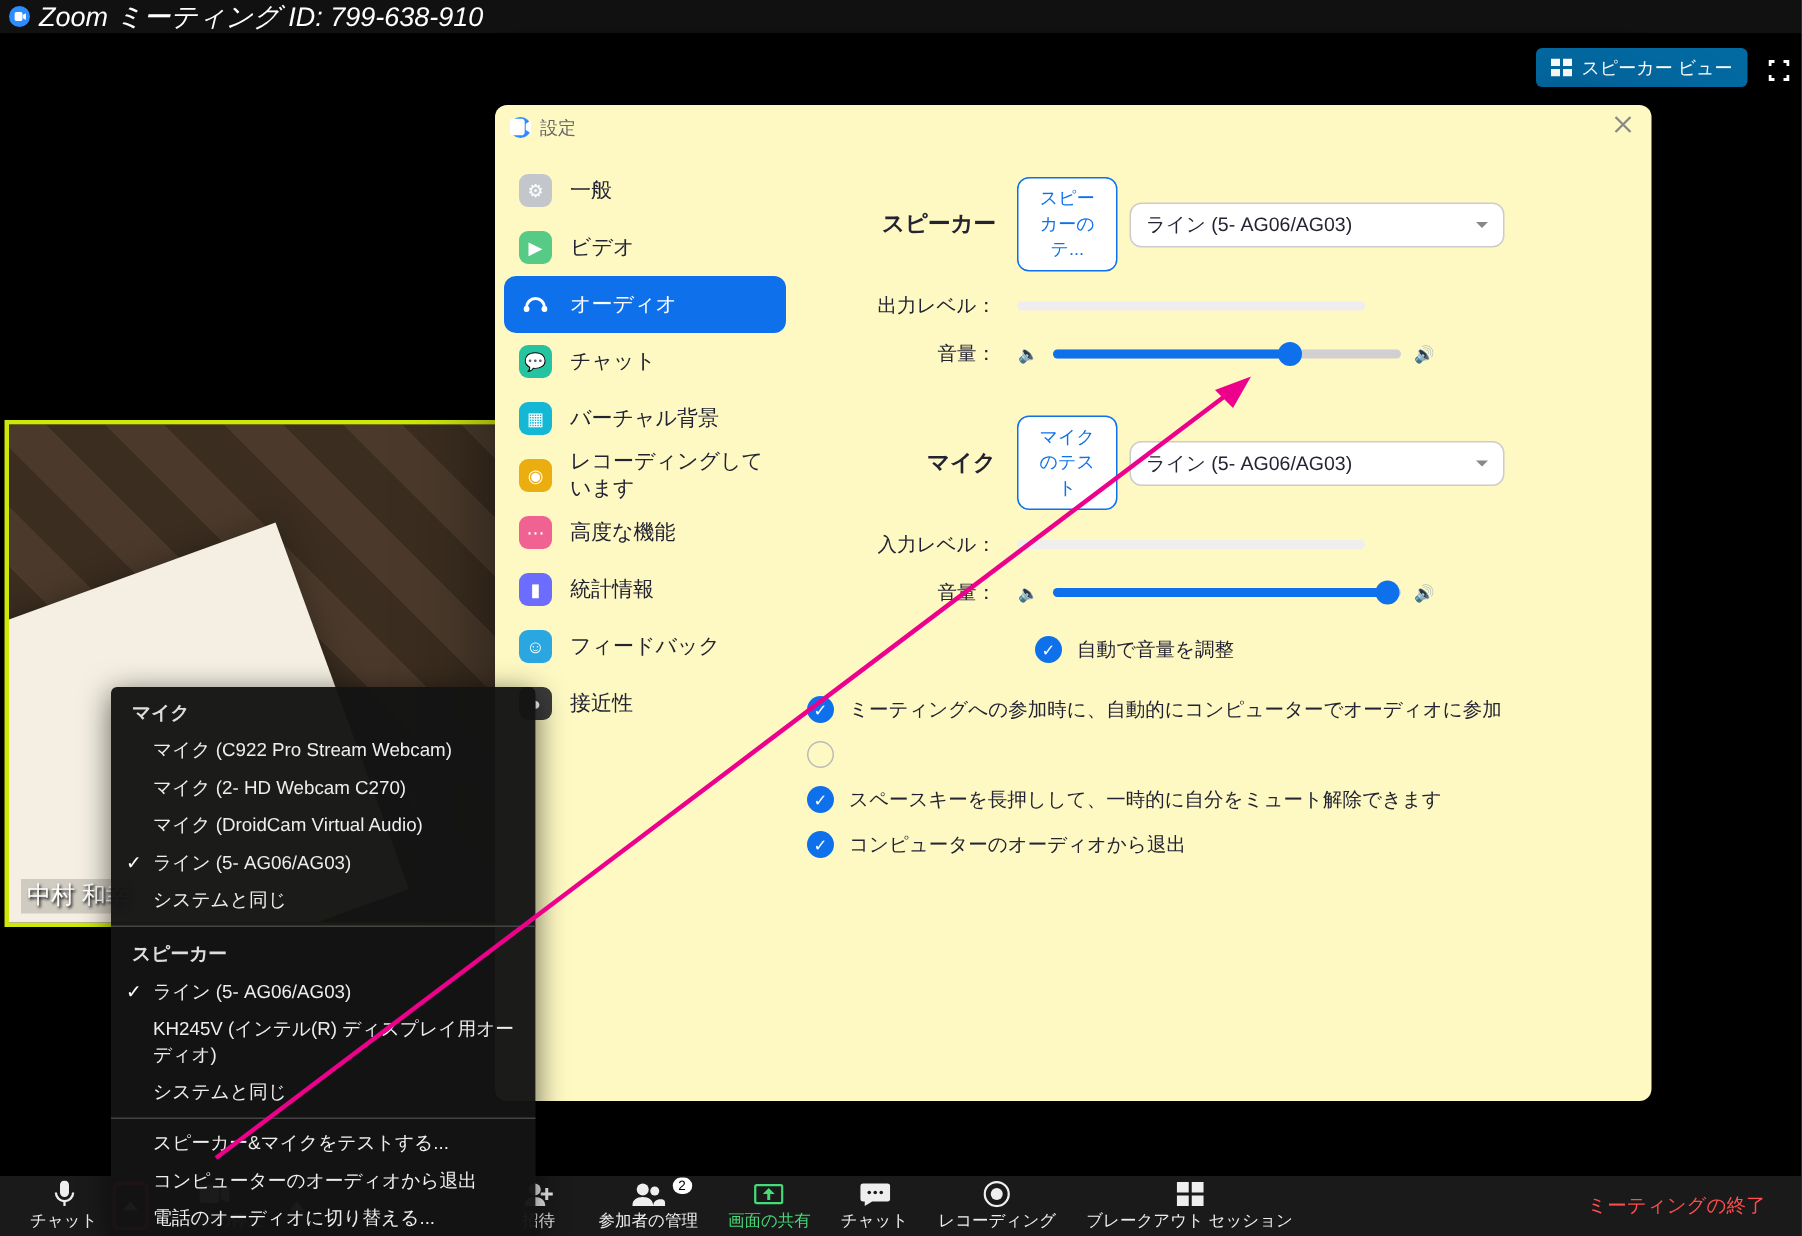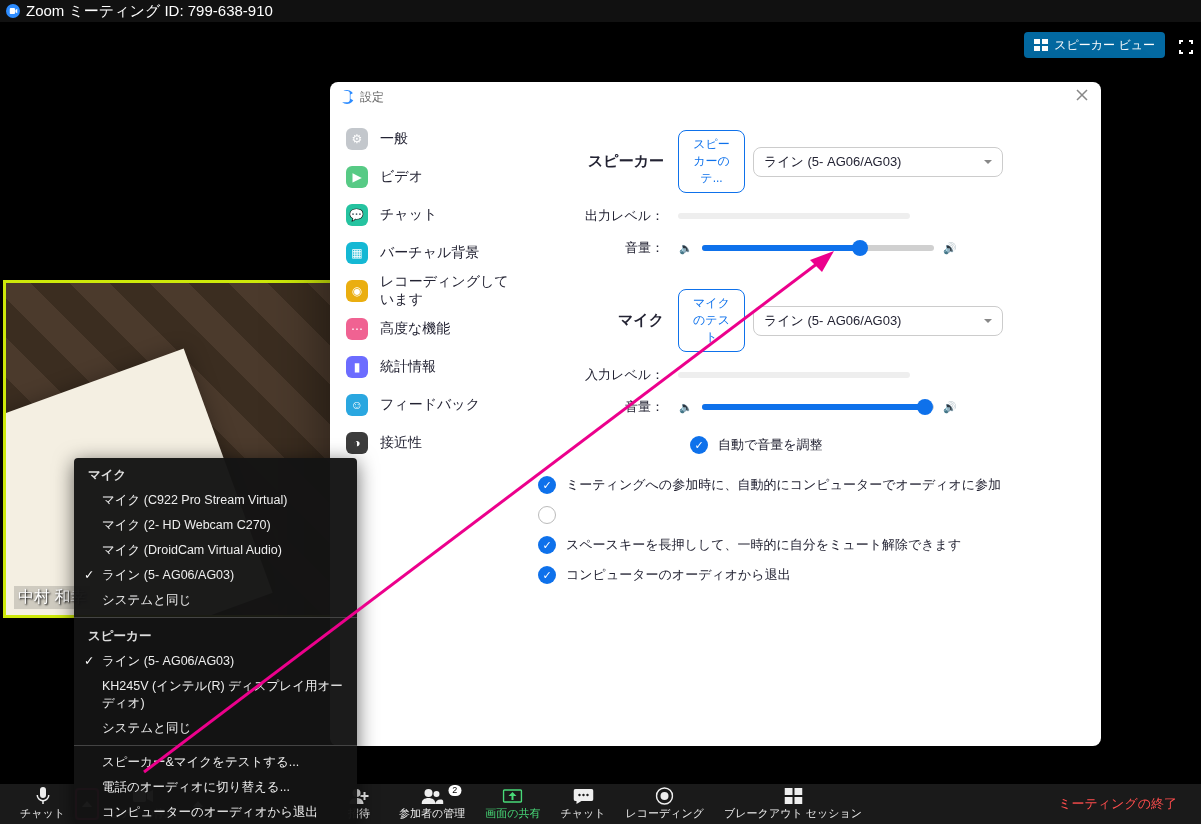--- a/index.html
+++ b/index.html
@@ -1,39 +1,39 @@
 <!DOCTYPE html>
 <html><head>
 <meta charset="utf-8">
 <style>
 * { margin: 0; padding: 0; box-sizing: border-box; font-family: "Segoe UI", Meiryo, sans-serif; }
 html, body { width: 1201px; height: 824px; background: #000; overflow: hidden; color: #fff; }
 
-.titlebar { height: 22px; background: #111; display: flex; align-items: center; padding: 10px 6px; font-size: 15px; }
+.titlebar { height: 22px; background: #111; display: flex; align-items: center; padding: 10px 6px; font-size: 18px; font-style: italic; }
 .titlebar .zoom-icon { width: 14px; height: 14px; border-radius: 50%; background: #2d8cff; display: inline-flex; align-items: center; justify-content: center; margin-right: 6px; }
 .titlebar .zoom-icon svg { width: 9px; height: 6px; }
 
 .content { position: relative; width: 100%; height: 762px; background: #000; }
 
 .speaker-view { position: absolute; top: 10px; right: 10px; height: 26px; background: #0369a1; color: #fff; border-radius: 4px; display: flex; align-items: center; padding: 0 10px; font-size: 12px; gap: 6px; }
 
 .fullscreen-btn { position: absolute; top: 12px; right: 4px; width: 22px; height: 22px; display: flex; align-items: center; justify-content: center; color: #fff; }
 
 .self-video { position: absolute; left: 3px; top: 258px; width: 335px; height: 338px; border: 3px solid #cde80a; background: linear-gradient(135deg, #3a2d22 0%, #5c4a38 30%, #8b6f50 50%, #c8b998 65%, #e8dfc8 80%, #fff 100%); overflow: hidden; }
 .self-video .floor { position:absolute; inset:0; background: repeating-linear-gradient(45deg, #4b3a2c 0 28px, #3b2d20 28px 56px); }
 .self-video .sheet { position:absolute; left:-30px; bottom:-30px; width:260px; height:260px; background:#f4efe2; transform:rotate(-20deg); box-shadow: 0 0 20px rgba(0,0,0,.3);}
 .self-name { position: absolute; left: 8px; bottom: 6px; font-size: 16px; color:#fff; text-shadow: 1px 1px 2px #000; background: rgba(0,0,0,.15); padding:1px 4px;}
 
 .audio-menu { position: absolute; left: 74px; top: 436px; width: 283px; background: rgba(20,20,20,0.97); font-size: 12.5px; padding-top: 3px; z-index: 5; border-radius:4px; box-shadow: 0 4px 20px rgba(0,0,0,.6);}
 .audio-menu .sect-title { padding: 6px 14px 4px; color: #ddd; font-weight: 600; }
 .audio-menu .item { padding: 4px 14px 4px 28px; color: #eee; position: relative; cursor: pointer; }
 .audio-menu .item.checked::before { content: "✓"; position: absolute; left: 10px; color: #fff; }
 .audio-menu hr { border: none; border-top: 1px solid #444; margin: 4px 0; }
 
-.settings-dialog { position: absolute; left: 330px; top: 60px; width: 771px; height: 664px; background: #ffffff; border-radius: 8px; box-shadow: 0 20px 60px rgba(0,0,0,.5); display: flex; flex-direction: column; color: #232333; overflow:hidden;}
+.settings-dialog { position: absolute; left: 330px; top: 48px; width: 771px; height: 664px; background: #fef9c3; border-radius: 8px; box-shadow: 0 20px 60px rgba(0,0,0,.5); display: flex; flex-direction: column; color: #232333; overflow:hidden;}
 .settings-dialog .dlg-titlebar { height: 30px; display: flex; align-items: center; padding: 0 10px; font-size: 12px; color: #666; position:relative;}
 .settings-dialog .dlg-titlebar .zoom-icon { width: 14px; height: 14px; border-radius: 50%; background: #2d8cff; display: inline-flex; align-items: center; justify-content: center; margin-right: 6px; }
 .settings-dialog .dlg-titlebar .close { position: absolute; right: 10px; top: 6px; width: 16px; height: 16px; color: #888; cursor:pointer;}
 .settings-body { flex: 1; display: flex; }
 .settings-sidebar { width: 200px; padding: 8px 6px; }
 .settings-sidebar .nav-item { display: flex; align-items: center; gap: 12px; height: 38px; border-radius: 8px; padding: 0 10px; font-size: 14px; color: #232333; cursor: pointer; }
 .settings-sidebar .nav-item .ic { width: 22px; height: 22px; border-radius: 6px; display: flex; align-items: center; justify-content: center; font-size: 12px; color: #fff; flex-shrink:0;}
 .settings-sidebar .nav-item.active { background: #0e71eb; color: #fff; }
 .settings-panel { flex: 1; padding: 18px 24px 18px 8px; font-size: 13px; color: #232333; }
 
@@ -105,38 +105,38 @@
 
   <div class="self-video">
     <div class="floor"></div>
       <div class="sheet"></div>
     <div class="self-name">中村 和幸</div>
   </div>
 
   <div class="audio-menu">
     <div class="sect-title">マイク</div>
     <div id="mic-items">
-        <div class="item">マイク (C922 Pro Stream Virtual)</div>
+        <div class="item">マイク (C922 Pro Stream Webcam)</div>
         <div class="item">マイク (2- HD Webcam C270)</div>
         <div class="item">マイク (DroidCam Virtual Audio)</div>
         <div class="item checked">ライン (5- AG06/AG03)</div>
         <div class="item">システムと同じ</div>
       </div>
     <hr>
     <div class="sect-title">スピーカー</div>
     <div id="spk-items">
         <div class="item checked">ライン (5- AG06/AG03)</div>
         <div class="item">KH245V (インテル(R) ディスプレイ用オーディオ)</div>
         <div class="item">システムと同じ</div>
       </div>
     <hr>
     <div id="extra-items">
         <div class="item">スピーカー&amp;マイクをテストする...</div>
+        <div class="item">コンピューターのオーディオから退出</div>
         <div class="item">電話のオーディオに切り替える...</div>
-        <div class="item">コンピューターのオーディオから退出</div>
       </div>
   </div>
 
   <div class="settings-dialog">
     <div class="dlg-titlebar">
       <span class="zoom-icon">
           <svg viewBox="0 0 10 8">
             <path d="M0 1.5C0 .7.7 0 1.5 0h4C6.3 0 7 .7 7 1.5v5C7 7.3 6.3 8 5.5 8h-4C.7 8 0 7.3 0 6.5z M7.5 2.5 10 1v6L7.5 5.5z" fill="#fff"></path>
           </svg>
         </span>
@@ -150,20 +150,30 @@
     <div class="settings-body">
       <div class="settings-sidebar" id="settings-nav">
           <div class="nav-item">
             <span class="ic" style="background: rgb(195, 199, 204);">⚙</span>
             <span>一般</span>
           </div>
           <div class="nav-item">
             <span class="ic" style="background: rgb(87, 202, 133);">▶</span>
             <span>ビデオ</span>
           </div>
+          <div class="nav-item active">
+            <span class="ic" style="background: rgb(14, 113, 235);">
+              <svg width="16" height="12">
+                <path d="M2 8a6 6 0 0112 0" fill="none" stroke="#fff" stroke-width="2"></path>
+                <circle cx="2" cy="9" r="2" fill="#fff"></circle>
+                <circle cx="14" cy="9" r="2" fill="#fff"></circle>
+              </svg>
+            </span>
+            <span>オーディオ</span>
+          </div>
           <div class="nav-item">
             <span class="ic" style="background: rgb(37, 195, 160);">💬</span>
             <span>チャット</span>
           </div>
           <div class="nav-item">
             <span class="ic" style="background: rgb(20, 184, 212);">▦</span>
             <span>バーチャル背景</span>
           </div>
           <div class="nav-item">
             <span class="ic" style="background: rgb(234, 174, 16);">◉</span>

